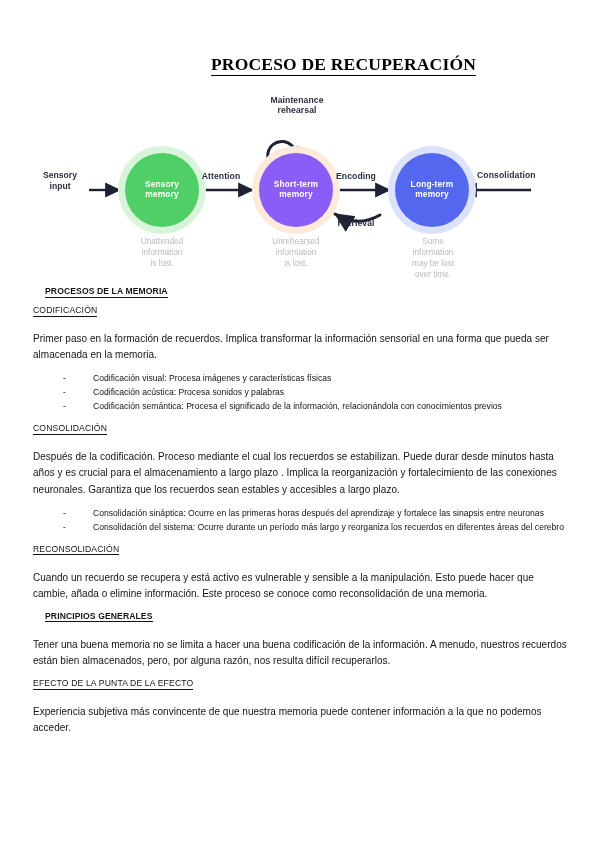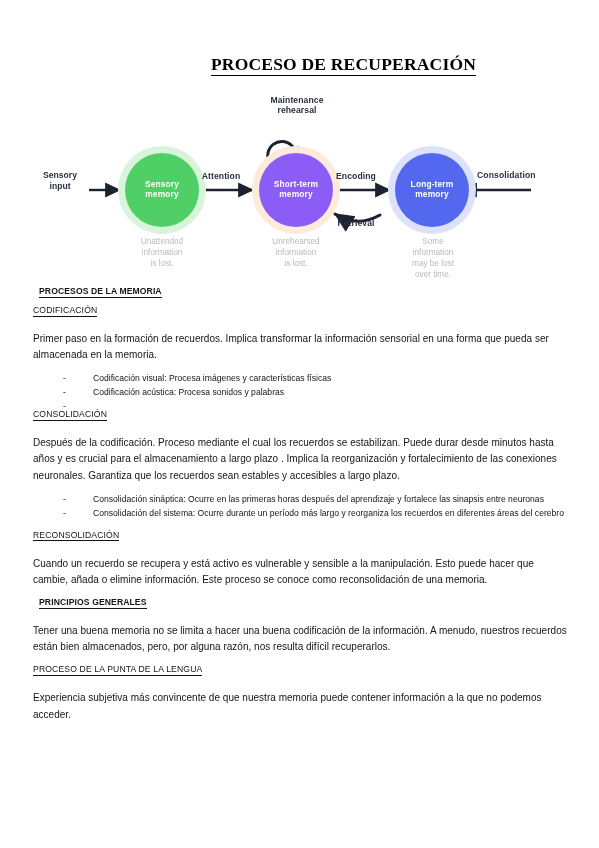--- a/index.html
+++ b/index.html
@@ -103,21 +103,21 @@
   .body-wrap {
     position: absolute;
     left: 33px;
     top: 286px;
     width: 534px;
   }
   .h-sec {
     font-size: 8.6px;
     font-weight: bold;
     color: #141414;
-    margin: 0 0 9px 6px;
+    margin: 0 0 9px 12px;
     letter-spacing: 0.1px;
   }
   .h-sec span { border-bottom: 1.1px solid #141414; padding-bottom: 0.5px; }
 
   .h-sub {
     font-size: 8.6px;
     font-weight: normal;
     color: #141414;
     margin: 3px 0 9px 0;
     letter-spacing: 0.15px;
@@ -241,21 +241,21 @@
     <span>PROCESOS DE LA MEMORIA</span>
   </div>
 
   <div class="h-sub">
     <span>CODIFICACIÓN</span>
   </div>
   <p class="para">Primer paso en la formación de recuerdos. Implica transformar la información sensorial en una forma que pueda ser almacenada en la memoria.</p>
   <ul class="bullets">
     <li><span class="dash">-</span><span>Codificación visual: Procesa imágenes y características físicas</span></li>
     <li><span class="dash">-</span><span>Codificación acústica: Procesa sonidos y palabras</span></li>
-    <li><span class="dash">-</span></li>
+    <li><span class="dash">-</span><span>Codificación semántica: Procesa el significado de la información, relacionándola con conocimientos previos</span></li>
   </ul>
 
   <div class="h-sub">
     <span>CONSOLIDACIÓN</span>
   </div>
   <p class="para">Después de la codificación. Proceso mediante el cual los recuerdos se estabilizan. Puede durar desde minutos hasta años y es crucial para el almacenamiento a largo plazo . Implica la reorganización y fortalecimiento de las conexiones neuronales. Garantiza que los recuerdos sean estables y accesibles a largo plazo.</p>
   <ul class="bullets">
     <li><span class="dash">-</span><span>Consolidación sináptica: Ocurre en las primeras horas después del aprendizaje y fortalece las sinapsis entre neuronas</span></li>
     <li><span class="dash">-</span><span>Consolidación del sistema: Ocurre durante un período más largo y reorganiza los recuerdos en diferentes áreas del cerebro</span></li>
   </ul>
@@ -264,17 +264,17 @@
     <span>RECONSOLIDACIÓN</span>
   </div>
   <p class="para">Cuando un recuerdo se recupera y está activo es vulnerable y sensible a la manipulación. Esto puede hacer que cambie, añada o elimine información. Este proceso se conoce como reconsolidación de una memoria.</p>
 
   <div class="h-sec">
     <span>PRINCIPIOS GENERALES</span>
   </div>
   <p class="para">Tener una buena memoria no se limita a hacer una buena codificación de la información. A menudo, nuestros recuerdos están bien almacenados, pero, por alguna razón, nos resulta difícil recuperarlos.</p>
 
   <div class="h-sub">
-    <span>PROCESO DE LA PUNTA DE LA LENGUA</span>
+    <span>EFECTO DE LA PUNTA DE LA EFECTO</span>
   </div>
   <p class="para">Experiencia subjetiva más convincente de que nuestra memoria puede contener información a la que no podemos acceder.</p>
 
 </div>
 
 </body></html>

